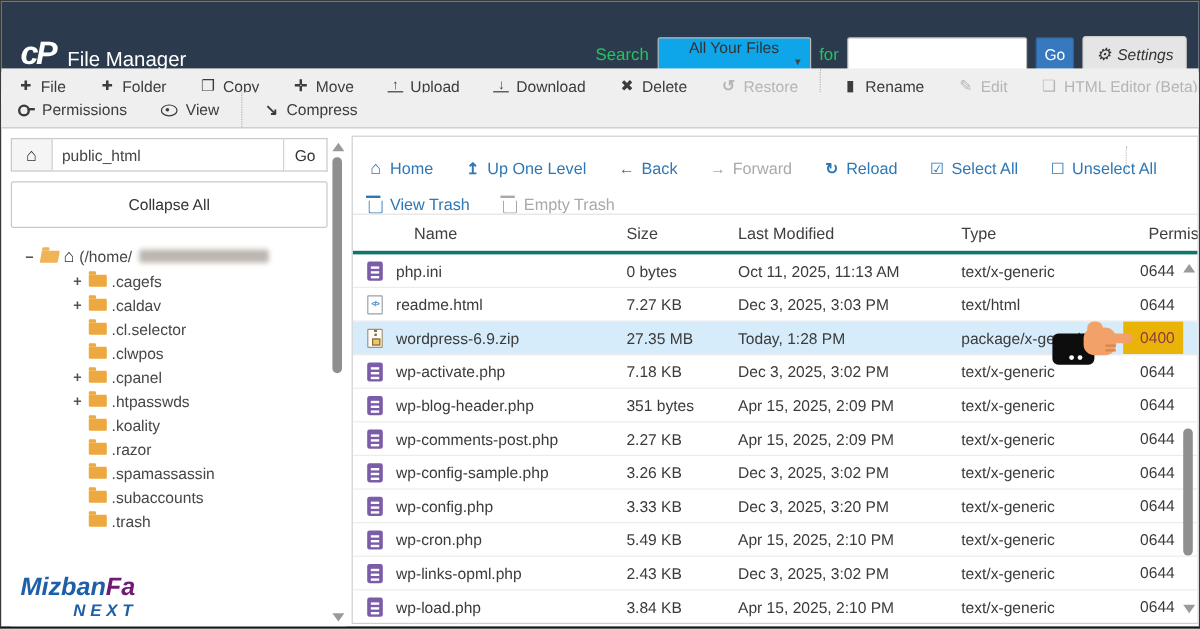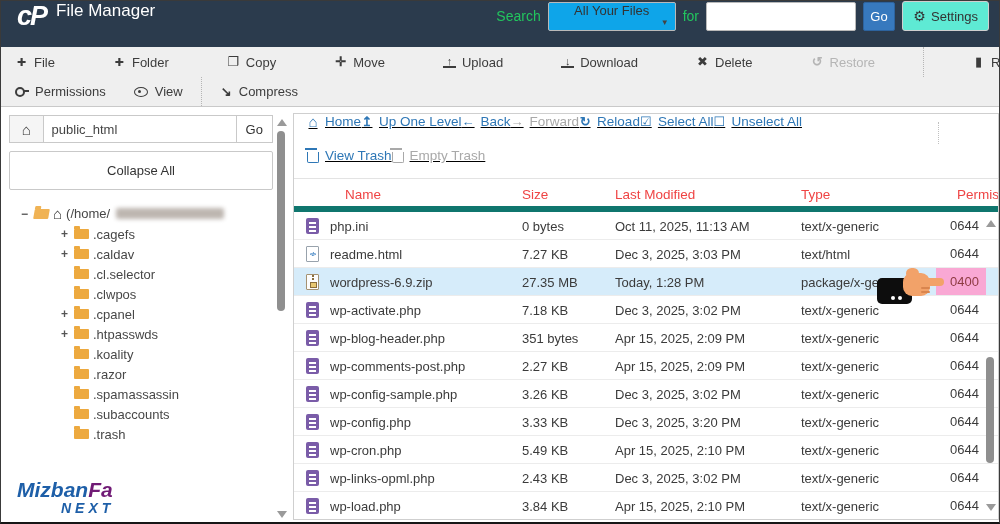--- a/index.html
+++ b/index.html
@@ -2,39 +2,39 @@
 <html><head>
 <meta charset="utf-8">
 <style>
   * { margin:0; padding:0; box-sizing:border-box; }
   body { font-family:"Liberation Sans", sans-serif; background:#888; }
   .screen { position:relative; width:1000px; height:524px; background:#fff;
             border:1px solid #3a3a3a; border-bottom:2px solid #161616; overflow:hidden; }
 
   
   .topbar { position:absolute; top:0; left:0; right:0; height:59px; background:#2b3b4d;
-            display:flex; align-items:flex-start; padding:0 10px; color:#fff; }
+            display:flex; align-items:flex-end; padding:0 10px; color:#fff; }
   .cp-logo { font-size:27px; font-weight:bold; font-style:italic; letter-spacing:-2px;
              color:#fff; margin:0 10px 0 6px; }
   .app-title { font-size:17px; color:#fff; }
   .search-area { margin-left:auto; display:flex; align-items:center; gap:7px; }
   .search-area .lbl { font-size:14px; color:#22c55e; }
   .select-box { width:128px; height:29px; background:#0ea5e9; border:1px solid #b9b9b9; border-radius:2px;
                 color:#333; font-size:13px; display:flex; align-items:center; padding:0 6px;flex-direction:column; }
   .select-box .chev { margin-left:auto; font-size:8px; color:#444; }
   .search-input { width:150px; height:29px; border:1px solid #b9b9b9; border-radius:2px; padding:0 6px; font-size:13px; }
   .btn-go-top { width:32px; height:29px; background:#3779be; color:#fff; border:1px solid #2d639e;
                 border-radius:2px; font-size:13px; cursor:pointer; }
-  .btn-settings { height:30px; background:#5eead4; color:#333; border:1px solid #cfcfcf; border-radius:3px;
-                  font-size:13px; padding:0 10px; display:flex; align-items:center; gap:5px; cursor:pointer; }
+  .btn-settings { height:30px; background:#e5e5e5; color:#333; border:1px solid #cfcfcf; border-radius:3px;
+                  font-size:13px; padding:0 10px; display:flex; align-items:center; gap:5px; cursor:pointer;font-style:italic; }
 
   
   .toolbar { position:absolute; left:0; right:0; background:#efefef; display:flex; align-items:stretch;
              font-size:13px; color:#3c3c3c; }
-  .toolbar.r1 { top:46px; height:30px;gap:30px; }
+  .toolbar.r1 { top:56px; height:30px; }
   .toolbar.r2 { top:76px; height:30px; border-bottom:1px solid #c9c9c9; }
   .tb-item { display:flex; align-items:center; gap:6px; padding:0 14px; cursor:pointer; white-space:nowrap; }
   .tb-item.disabled { color:#b5b5b5; cursor:default; }
   .tb-item.sep { padding:0; margin:0 4px; border-left:1px dotted #b5b5b5; cursor:default; }
   .tbi { display:inline-flex; align-items:center; justify-content:center; min-width:13px; height:14px;
          font-size:13px; line-height:14px; }
 
   
   .icon-plus::before { content:"✚"; font-size:11px; }
   .icon-copy::before { content:"❐"; }
@@ -107,41 +107,41 @@
                border-right:5px solid transparent; cursor:pointer; }
   .sbar .arr.up { border-bottom:7px solid #9a9a9a; }
   .sbar .arr.down { border-top:7px solid #9a9a9a; }
   .sbar .thumb { position:absolute; left:2px; width:8px; background:#8f8f8f; border-radius:4px; cursor:pointer; }
   .side-sbar { right:2px; top:2px; bottom:0; }
   .main-sbar { right:2px; top:0; bottom:0; }
 
   
   .main { position:absolute; left:292px; top:112px; width:706px; bottom:2px; border:1px solid #cfcfcf;
           background:#fff; overflow:hidden; }
-  .nav-row { display:flex; align-items:flex-start; padding:0 13px; font-size:13.5px; position:relative;text-decoration:underline; }
+  .nav-row { display:flex; align-items:flex-end; gap:27px; padding:0 13px; font-size:13.5px; position:relative; }
   .nav-row.r1 { height:34px; }
   .nav-row.r2 { height:30px; }
   .nav-link { display:flex; align-items:center; gap:6px; color:#2e77b6; cursor:pointer; white-space:nowrap; }
   .nav-link.disabled { color:#a9a9a9; cursor:default; }
   .nav-link .tbi { min-width:12px; }
   .vsep { position:absolute; left:644px; top:6px; height:22px; border-left:1px dotted #c0c0c0; }
 
-  .thead { position:relative; height:34px; border-top:1px solid #e3e3e3; border-bottom:6px solid #0f766e;
-           font-size:13.5px; color:#ef4444; }
+  .thead { position:relative; height:34px; border-top:1px solid #e3e3e3; border-bottom:3px solid #0f766e;
+           font-size:13.5px; color:#404040; }
   .thead span { position:absolute; top:8px; cursor:pointer; white-space:nowrap; }
   .th-name { left:51px; } .th-size { left:228px; } .th-mod { left:321px; } .th-type { left:507px; } .th-perm { left:663px; }
 
   .rows { position:relative; }
   .frow { position:relative; height:28px; border-bottom:1px solid #ececec; font-size:13px; color:#3b3b3b; cursor:pointer; }
   .frow.selected { background:#d6ecfa; }
   .frow span { position:absolute; top:50%; transform:translateY(-50%); white-space:nowrap; }
   .ficon { left:12px; } .c-name { left:36px; } .c-size { left:228px; } .c-mod { left:321px; } .c-type { left:507px; }
   .c-perm { left:642px; width:50px; top:0 !important; bottom:0; transform:none !important;
             display:flex; align-items:center; justify-content:flex-end; padding-right:7px; }
-  .c-perm.perm-alert { background:#f9a8d4; color:#8e3b42; }
+  .c-perm.perm-alert { background:#eab308; color:#8e3b42; }
 
   
   .ficon { width:13px; height:16px; display:inline-block; }
   .icon-text-file { background:#7a5ca8; border-radius:2px; position:relative; }
   .icon-text-file::before { content:""; position:absolute; left:3px; top:4px; width:7px; height:2px;
                             background:#fff; box-shadow:0 4px 0 #fff, 0 8px 0 #fff; }
   .icon-html-file { background:#fff; border:1px solid #98a2ac; border-radius:1px; position:relative; }
   .icon-html-file::before { content:"</>"; position:absolute; left:0; right:0; top:4px; font-size:6px;
                             font-weight:bold; color:#3a7fc1; text-align:center; letter-spacing:-1px; }
   .icon-zip-file { background:#fdfdfd; border:1px solid #a59272; border-radius:1px; position:relative; }

